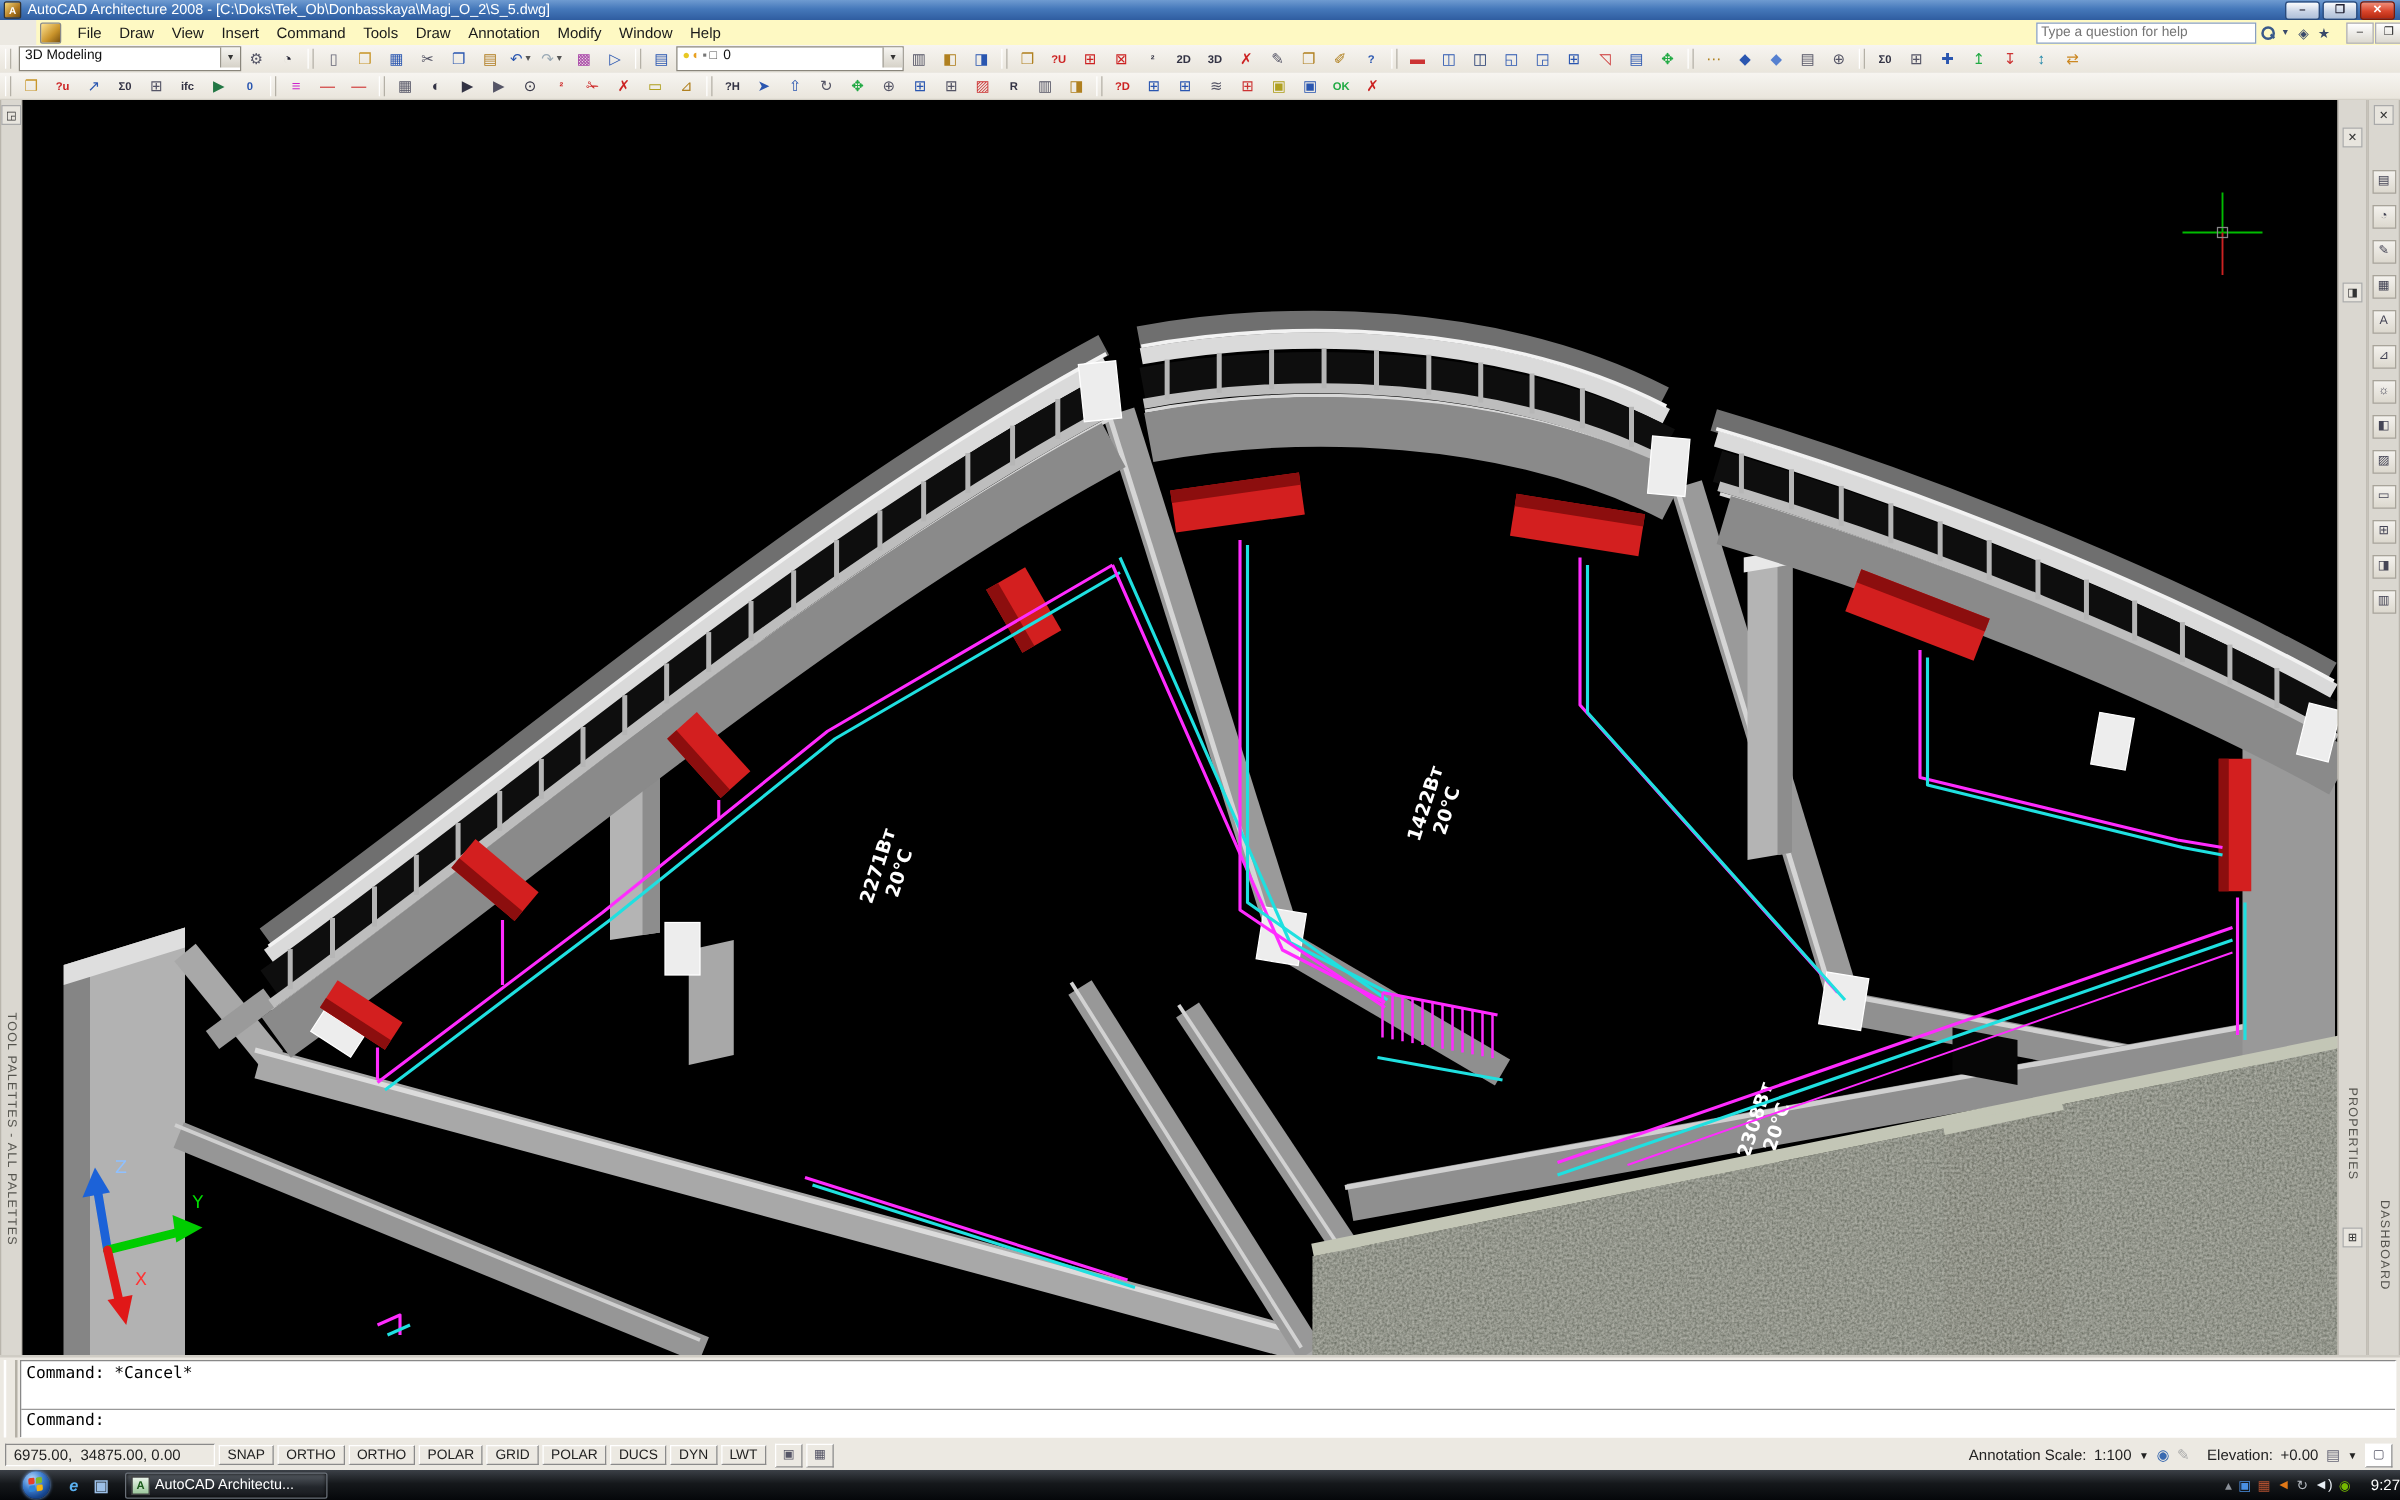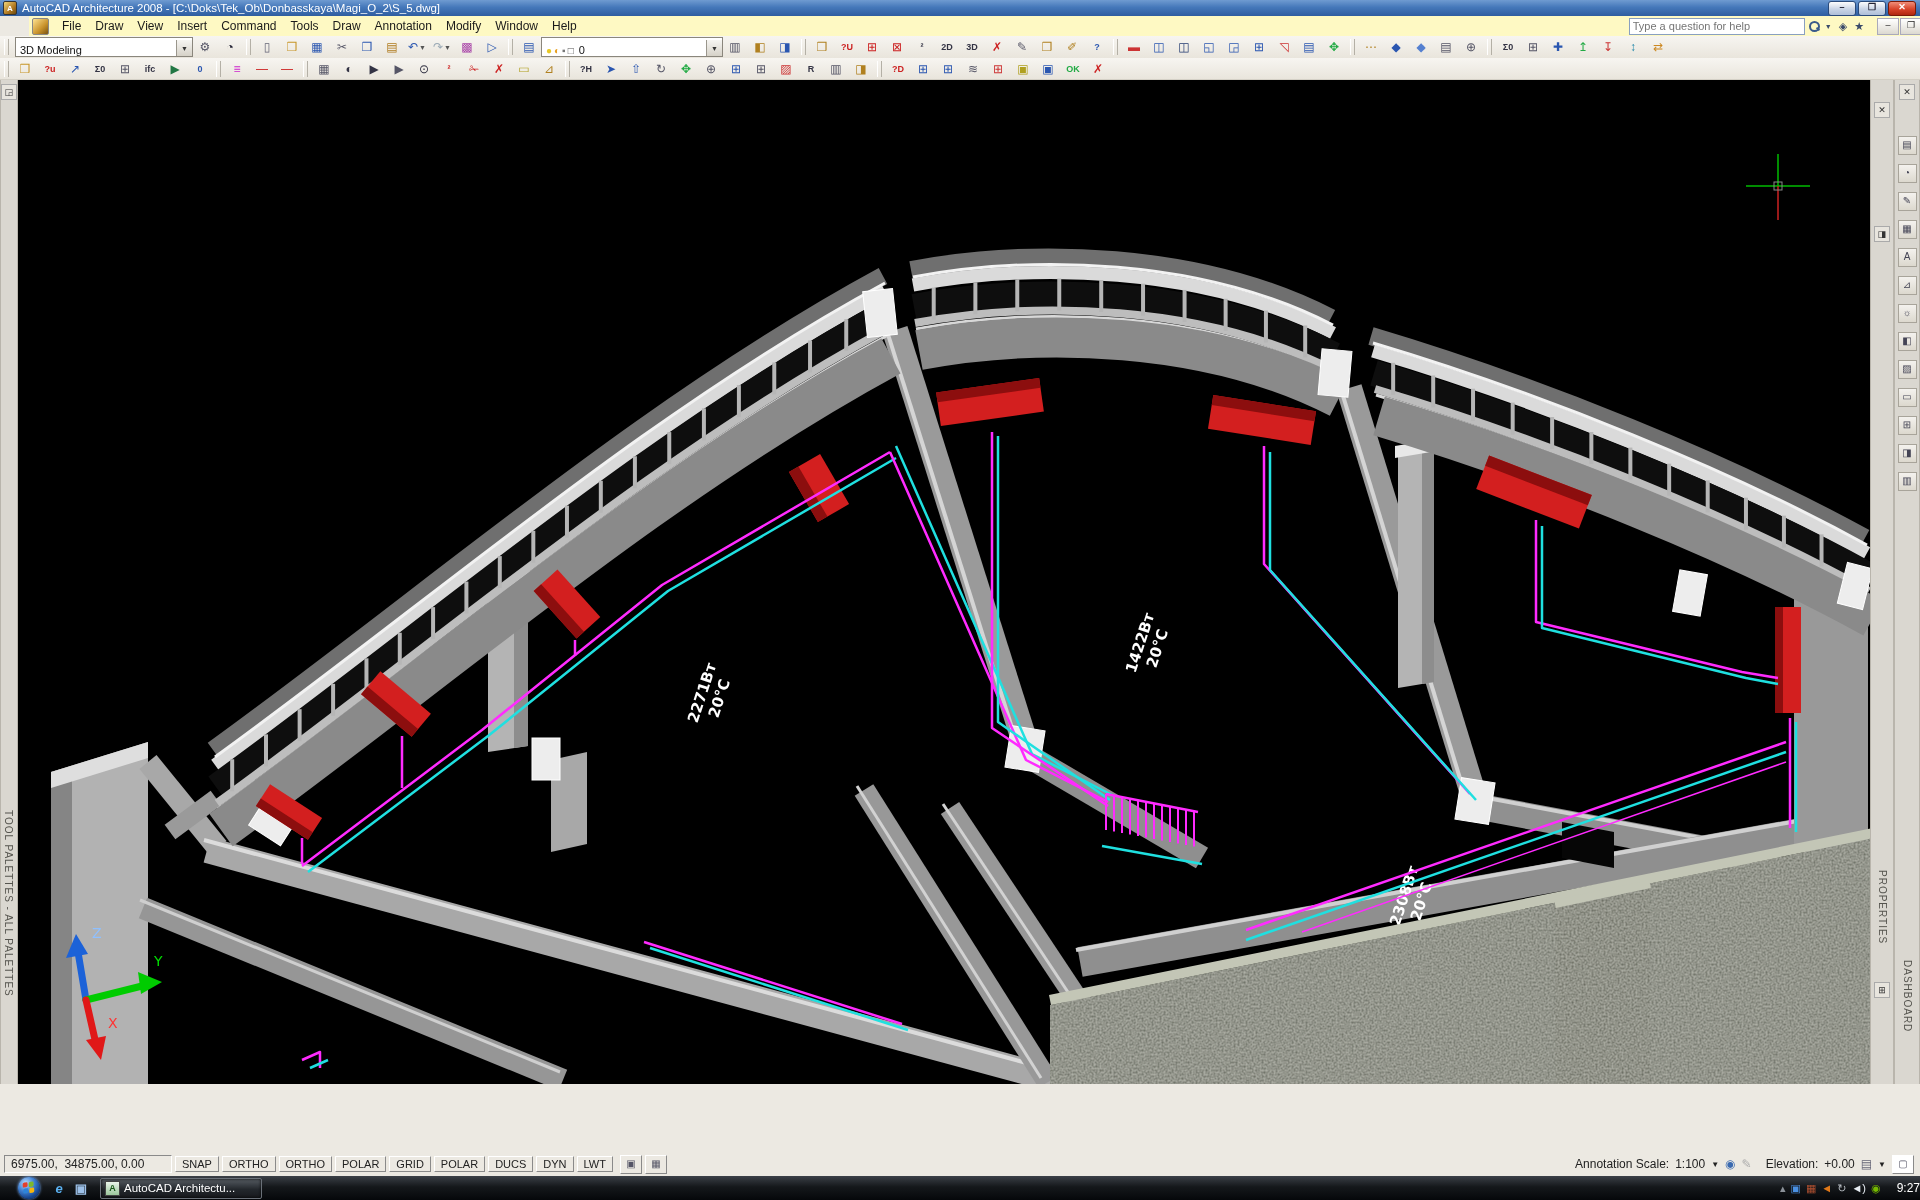--- a/index.html
+++ b/index.html
@@ -36,21 +36,21 @@
   
   .tbrow{position:absolute;left:0;width:1920px;height:22px;background:linear-gradient(#f7f5f1,#e9e5dc);
     display:flex;align-items:center;border-bottom:1px solid #d4d0c6;}
   #row1{top:36px;} #row2{top:58px;height:21px;}
   .grip{width:3px;height:16px;border-left:1px solid #fff;border-right:1px solid #b4b0a6;margin:0 4px;}
   .tgroup{display:flex;align-items:center;gap:1px;}
   .ti{min-width:20px;height:18px;display:flex;align-items:center;justify-content:center;
     font-size:12px;padding:0 1px;border:1px solid transparent;}
   .ti .dd{font-size:7px;color:#555;margin-left:1px;}
   .ti.txt{font-size:9px;font-weight:bold;letter-spacing:0;}
-  .combo{height:18px;background:#fff;border:1px solid #8a867c;display:flex;align-items:flex-end;
+  .combo{height:18px;background:#fff;border:1px solid #8a867c;display:flex;align-items:flex-start;
     font-size:11px;color:#111;padding-left:4px;}
   .combo .dd2{width:15px;height:16px;margin-left:auto;border-left:1px solid #9a968c;
     background:linear-gradient(#f6f5f2,#d6d2c8);display:flex;align-items:center;justify-content:center;
     font-size:7px;color:#333;}
   #wscombo{width:172px;margin-left:2px;}
   #layercombo{width:176px;}
   .lc-ico{font-size:10px;margin-right:2px;}
   
   #workarea{position:absolute;left:0;top:80px;width:1920px;height:1004px;display:flex;}
   .strip{background:#dad7d0;border-left:1px solid #b9b5ac;border-right:1px solid #b9b5ac;
@@ -567,20 +567,27 @@
           <span>▨</span>
           <span>▭</span>
           <span>⊞</span>
           <span>◨</span>
           <span>▥</span>
         </div>
       <span class="vtext" style="top:880px">DASHBOARD</span>
     </div>
   </div>
 
+  <div id="cmdwin">
+    <div id="cmdgrip"></div>
+    <div id="cmdbox">
+      <div id="cmdhist">Command: *Cancel*</div>
+      <div id="cmdprompt">Command:</div>
+    </div>
+  </div>
 
   <div id="statusbar">
     <span id="coords">6975.00,  34875.00, 0.00</span>
     <span id="toggles" style="display:flex;gap:3px">
         <span class="sbtn">SNAP</span>
         <span class="sbtn">ORTHO</span>
         <span class="sbtn">ORTHO</span>
         <span class="sbtn">POLAR</span>
         <span class="sbtn">GRID</span>
         <span class="sbtn">POLAR</span>

